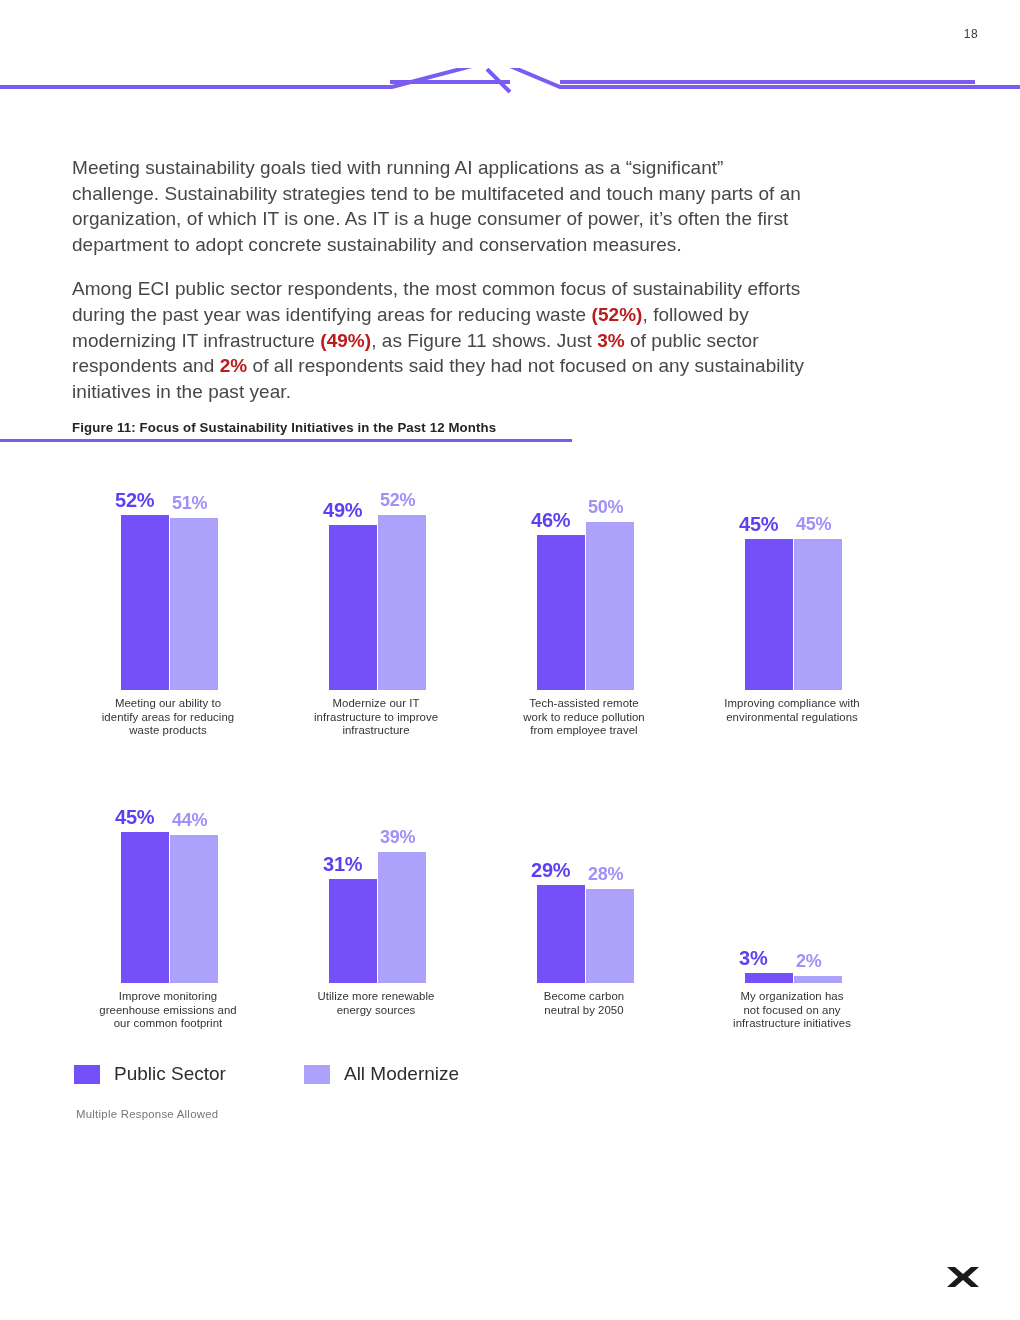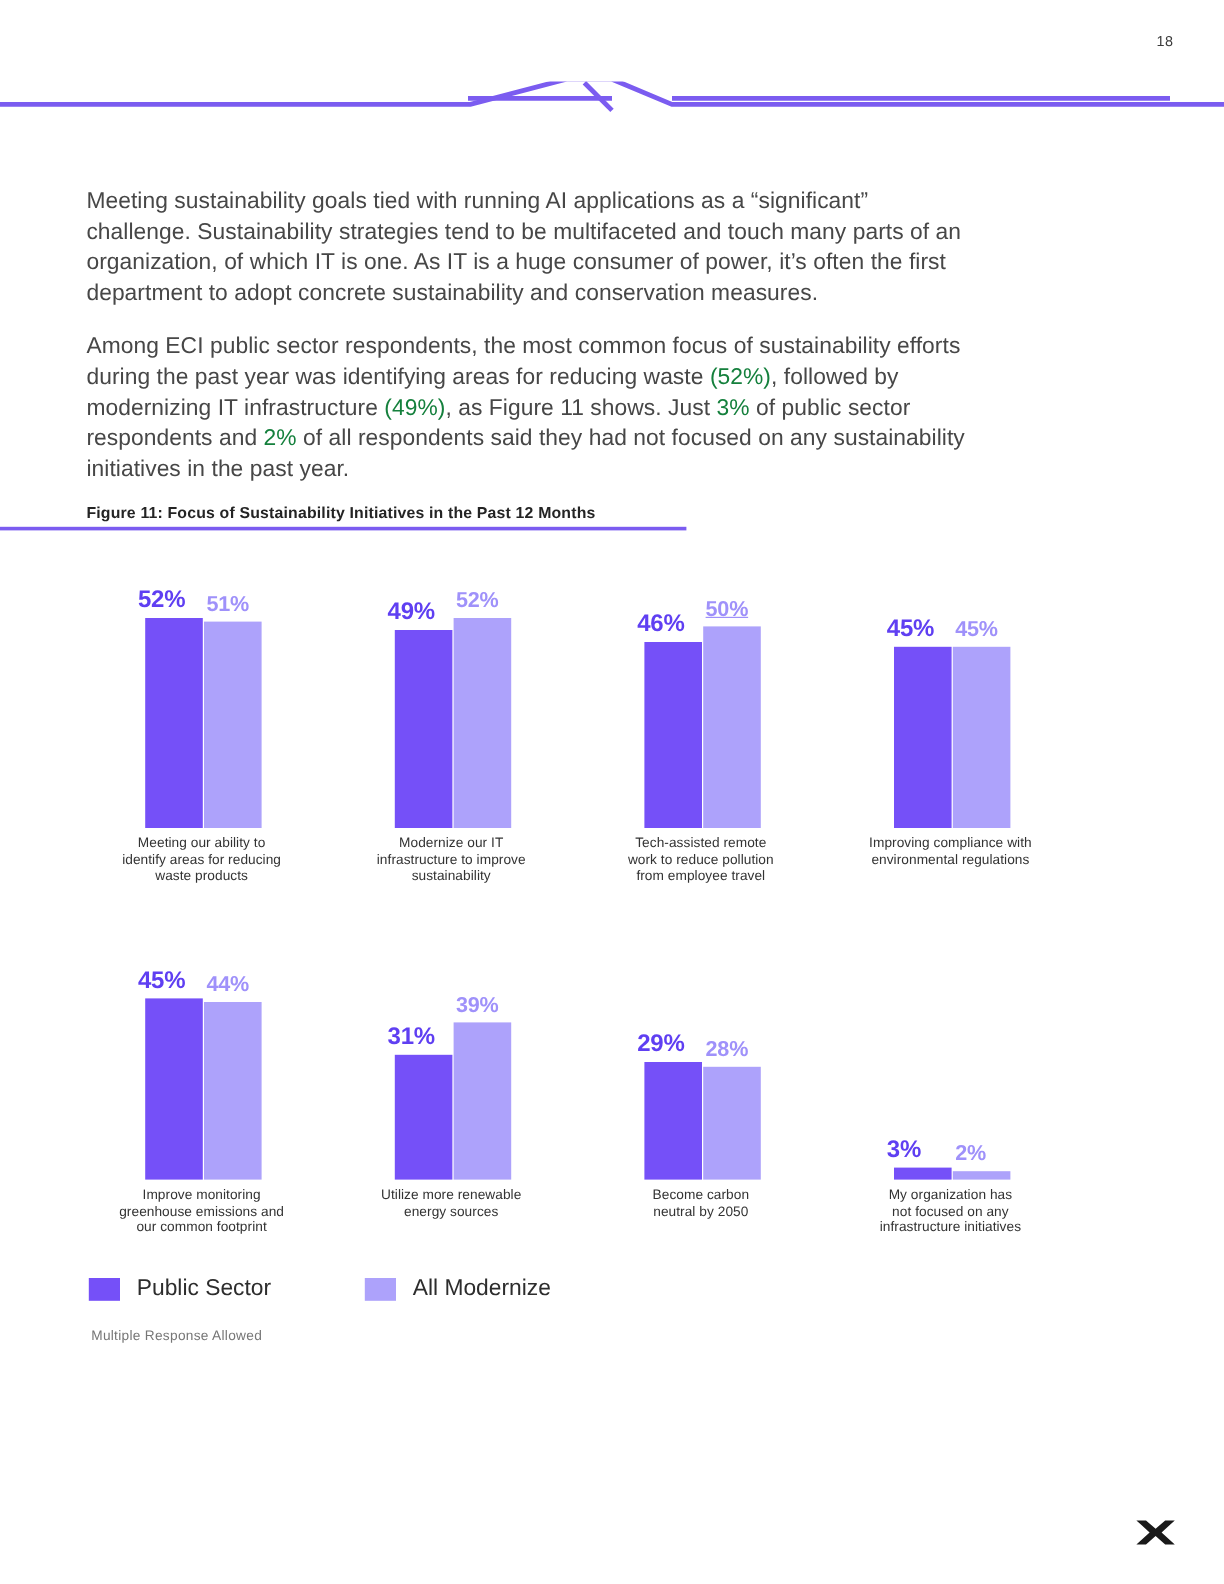--- a/index.html
+++ b/index.html
@@ -21,21 +21,21 @@
   .content{position:absolute;left:72px;top:155px;width:742px;}
   .sec-title{
     font-size:19.5px;color:#6d4ee8;letter-spacing:.1px;
     margin:0 0 9px 0;font-weight:400;
   }
   .para{
     font-size:19px;line-height:25.6px;color:#474747;
     margin:0 0 19px 0;letter-spacing:.05px;
   }
   .para:last-child{margin-bottom:0;}
-  .hl{color:#15803d;font-weight:normal;}
+  .hl{color:#b91c1c;font-weight:bold;}
 
   
   .fig-title-wrap{position:absolute;left:0px;top:420px;width:1020px;}
   .fig-rule{position:absolute;left:0;top:19px;width:572px;height:3px;background:#7b5cf0;}
   .fig-title{
     position:absolute;left:72px;top:0px;
     font-size:13.2px;font-weight:bold;color:#242424;letter-spacing:.15px;
   }
 
   
@@ -112,30 +112,30 @@
     <div class="group" style="left: 272px; top: 0px;">
       <div class="bars" style="top: 515px; height: 175px;">
         <div class="bar dark" style="left: 57px; width: 48px; height: 165px;"></div>
         <div class="bar light" style="left: 106px; width: 48px; height: 175px;"></div>
       </div>
       <div class="vlabel dark" style="left: 51px; top: 499px;">49%</div>
       <div class="vlabel light" style="left: 108px; top: 490px;">52%</div>
       <div class="cat" style="top: 697px;">
         <div>Modernize our IT</div>
         <div>infrastructure to improve</div>
-        <div>sustainability</div>
+        <div>infrastructure</div>
       </div>
     </div>
     <div class="group" style="left: 480px; top: 0px;">
       <div class="bars" style="top: 515px; height: 175px;">
         <div class="bar dark" style="left: 57px; width: 48px; height: 155px;"></div>
         <div class="bar light" style="left: 106px; width: 48px; height: 168px;"></div>
       </div>
       <div class="vlabel dark" style="left: 51px; top: 509px;">46%</div>
-      <div class="vlabel light" style="left: 108px; top: 497px; text-decoration: underline;">50%</div>
+      <div class="vlabel light" style="left: 108px; top: 497px;">50%</div>
       <div class="cat" style="top: 697px;">
         <div>Tech-assisted remote</div>
         <div>work to reduce pollution</div>
         <div>from employee travel</div>
       </div>
     </div>
     <div class="group" style="left: 688px; top: 0px;">
       <div class="bars" style="top: 515px; height: 175px;">
         <div class="bar dark" style="left: 57px; width: 48px; height: 151px;"></div>
         <div class="bar light" style="left: 106px; width: 48px; height: 151px;"></div>

